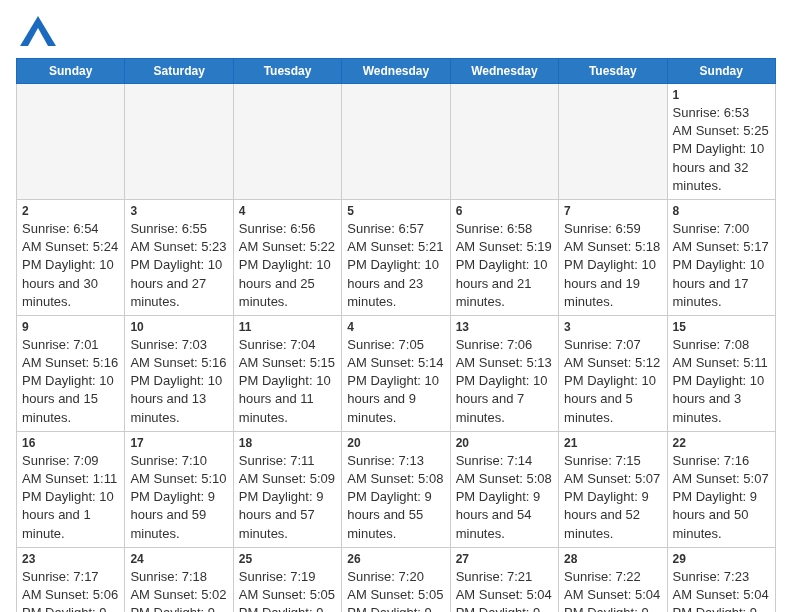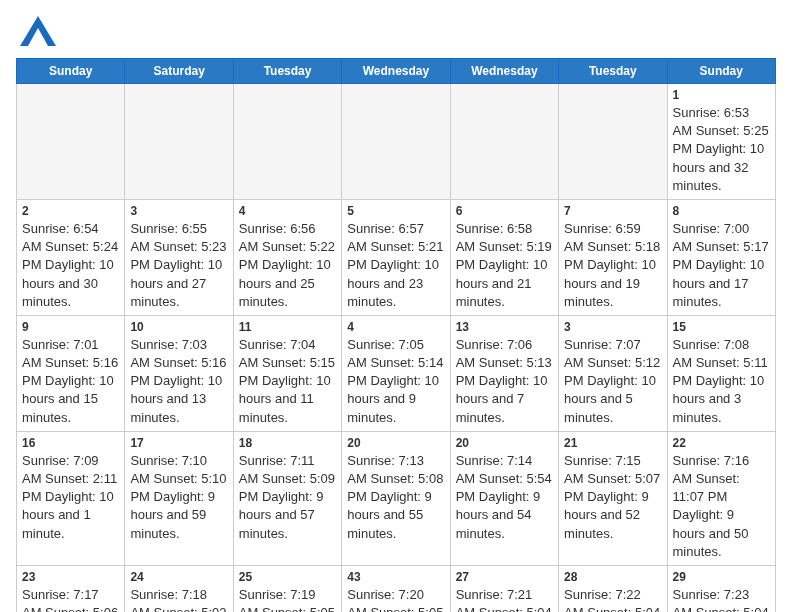--- a/index.html
+++ b/index.html
@@ -234,21 +234,21 @@
           <div class="day-info">Sunrise: 7:08 AM
 Sunset: 5:11 PM
 Daylight: 10 hours
 and 3 minutes.</div>
         </td>
       </tr>
       <tr>
         <td>
           <span class="day-number">16</span>
           <div class="day-info">Sunrise: 7:09 AM
-Sunset: 2:11 PM
+Sunset: 1:11 PM
 Daylight: 10 hours
 and 1 minute.</div>
         </td>
         <td>
           <span class="day-number">17</span>
           <div class="day-info">Sunrise: 7:10 AM
 Sunset: 5:10 PM
 Daylight: 9 hours
 and 59 minutes.</div>
         </td>
@@ -262,35 +262,35 @@
         <td>
           <span class="day-number">20</span>
           <div class="day-info">Sunrise: 7:13 AM
 Sunset: 5:08 PM
 Daylight: 9 hours
 and 55 minutes.</div>
         </td>
         <td>
           <span class="day-number">20</span>
           <div class="day-info">Sunrise: 7:14 AM
-Sunset: 5:54 PM
+Sunset: 5:08 PM
 Daylight: 9 hours
 and 54 minutes.</div>
         </td>
         <td>
           <span class="day-number">21</span>
           <div class="day-info">Sunrise: 7:15 AM
 Sunset: 5:07 PM
 Daylight: 9 hours
 and 52 minutes.</div>
         </td>
         <td>
           <span class="day-number">22</span>
           <div class="day-info">Sunrise: 7:16 AM
-Sunset: 11:07 PM
+Sunset: 5:07 PM
 Daylight: 9 hours
 and 50 minutes.</div>
         </td>
       </tr>
       <tr>
         <td>
           <span class="day-number">23</span>
           <div class="day-info">Sunrise: 7:17 AM
 Sunset: 5:06 PM
 Daylight: 9 hours
@@ -304,21 +304,21 @@
 and 47 minutes.</div>
         </td>
         <td>
           <span class="day-number">25</span>
           <div class="day-info">Sunrise: 7:19 AM
 Sunset: 5:05 PM
 Daylight: 9 hours
 and 46 minutes.</div>
         </td>
         <td>
-          <span class="day-number">43</span>
+          <span class="day-number">26</span>
           <div class="day-info">Sunrise: 7:20 AM
 Sunset: 5:05 PM
 Daylight: 9 hours
 and 44 minutes.</div>
         </td>
         <td>
           <span class="day-number">27</span>
           <div class="day-info">Sunrise: 7:21 AM
 Sunset: 5:04 PM
 Daylight: 9 hours

